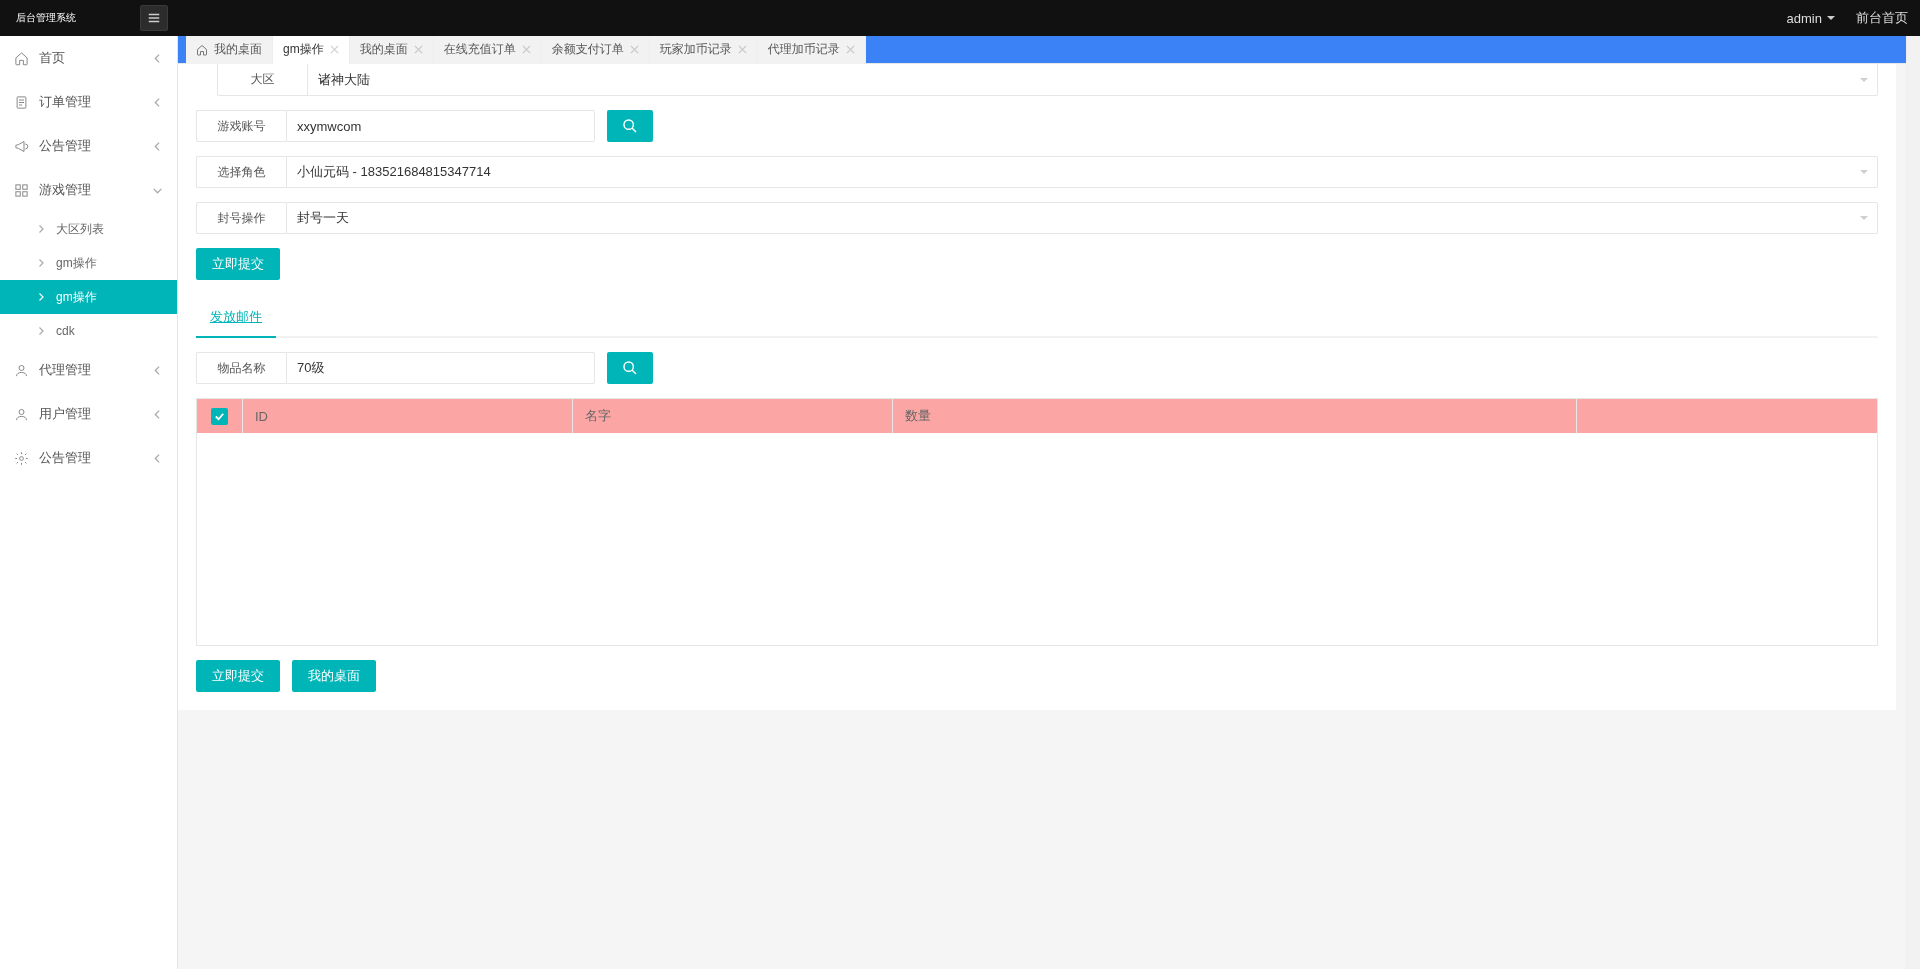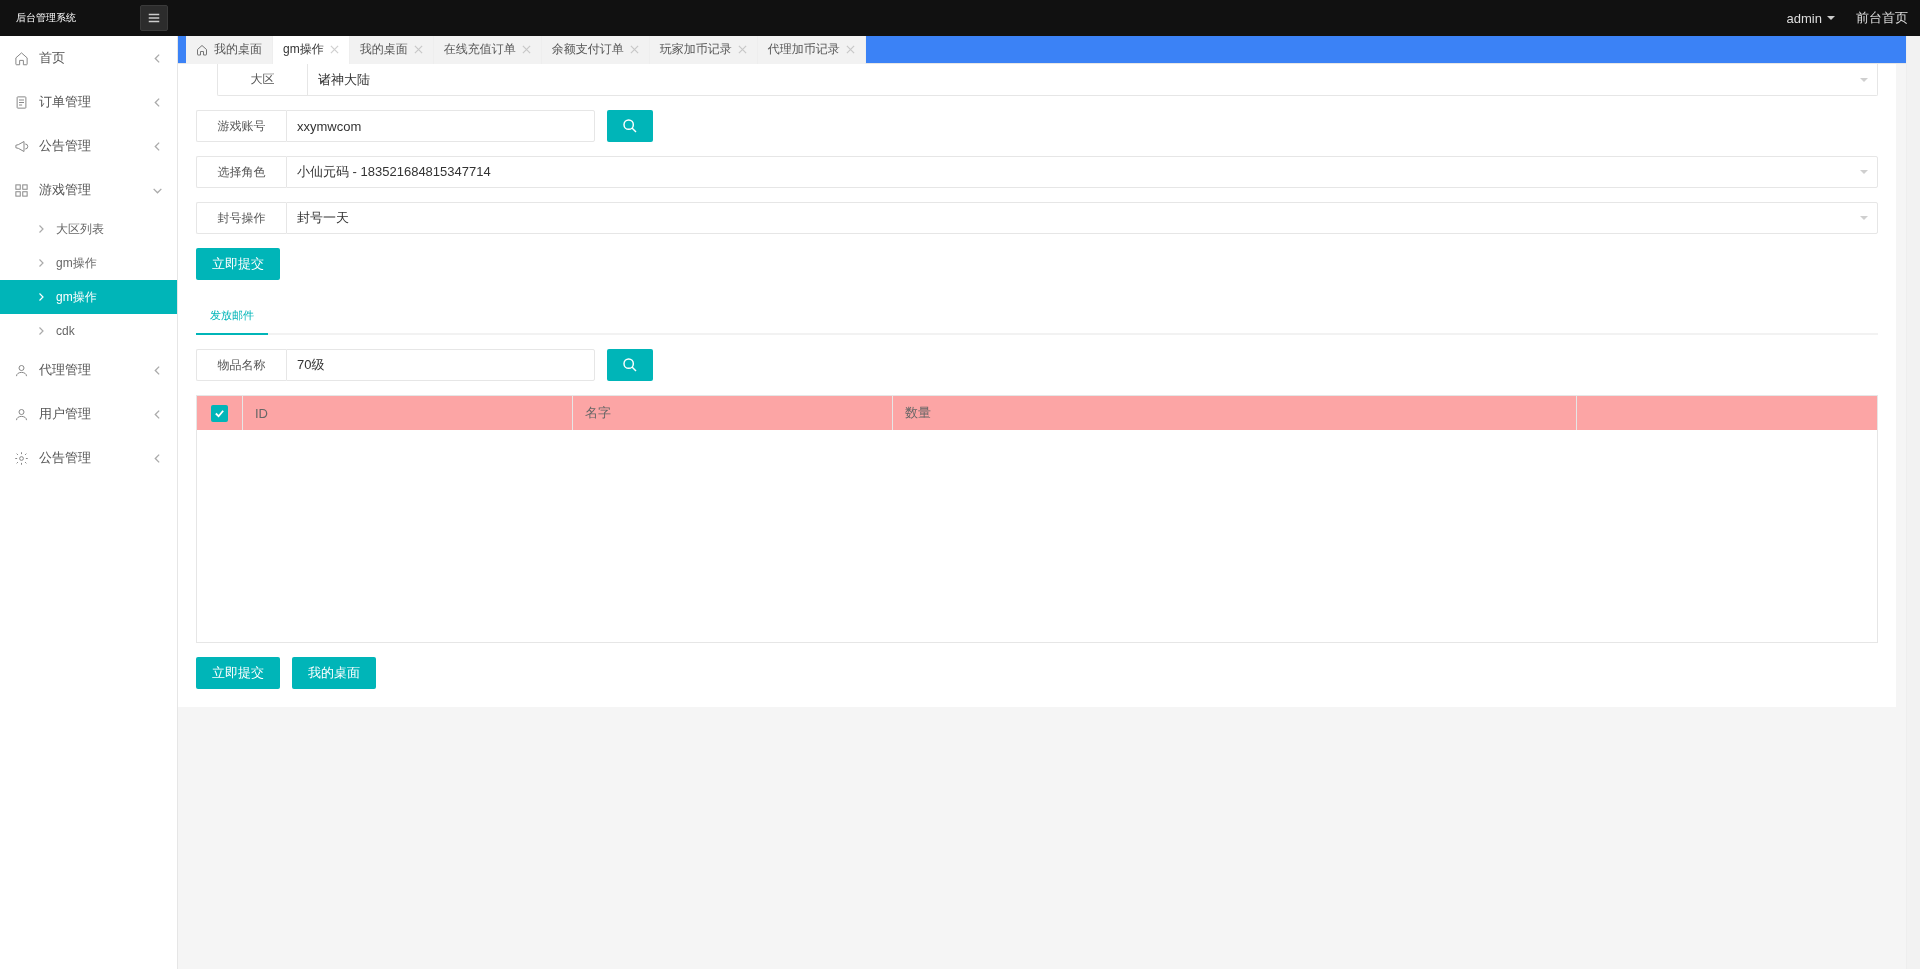--- a/index.html
+++ b/index.html
@@ -51,21 +51,21 @@
 .field-box input { border: none; outline: none; width: 100%; font-size: 13px; color: #333; background: transparent; }
 .select-arrow { position: absolute; right: 8px; top: 50%; transform: translateY(-50%); width: 10px; height: 10px; opacity: .4; }
 
 .btn { height: 32px; padding: 0 16px; border: none; border-radius: 2px; font-size: 13px; cursor: pointer; display: inline-flex; align-items: center; justify-content: center; }
 .btn-teal { background: #00b5b8; color: #fff; }
 .btn-icon { width: 46px; padding: 0; }
 .btn-icon svg { width: 16px; height: 16px; }
 .btn-row { margin-top: 14px; display: flex; gap: 12px; }
 
 .nav-tab-strip { display: flex; border-bottom: 2px solid #f2f2f2; margin-top: 18px; }
-.nav-tab { padding: 10px 14px; font-size: 11px; color: #00b5b8; border-bottom: 2px solid #00b5b8; margin-bottom: -2px; cursor: pointer; }
+.nav-tab { padding: 10px 14px; font-size: 13px; color: #00b5b8; border-bottom: 2px solid #00b5b8; margin-bottom: -2px; cursor: pointer; text-decoration: underline; }
 
 .table { border: 1px solid #e6e6e6; margin-top: 14px; }
 .thead { display: flex; background: #fca5a5; height: 34px; align-items: stretch; }
 .th { padding: 0 12px; display: flex; align-items: center; font-size: 13px; color: #666; border-right: 1px solid #e6e6e6; }
 .th:last-child { border-right: none; }
 .th-check { width: 46px; justify-content: center; }
 .th-id { width: 330px; }
 .th-name { width: 320px; }
 .th-qty { flex: 1; }
 .th-act { width: 300px; }

